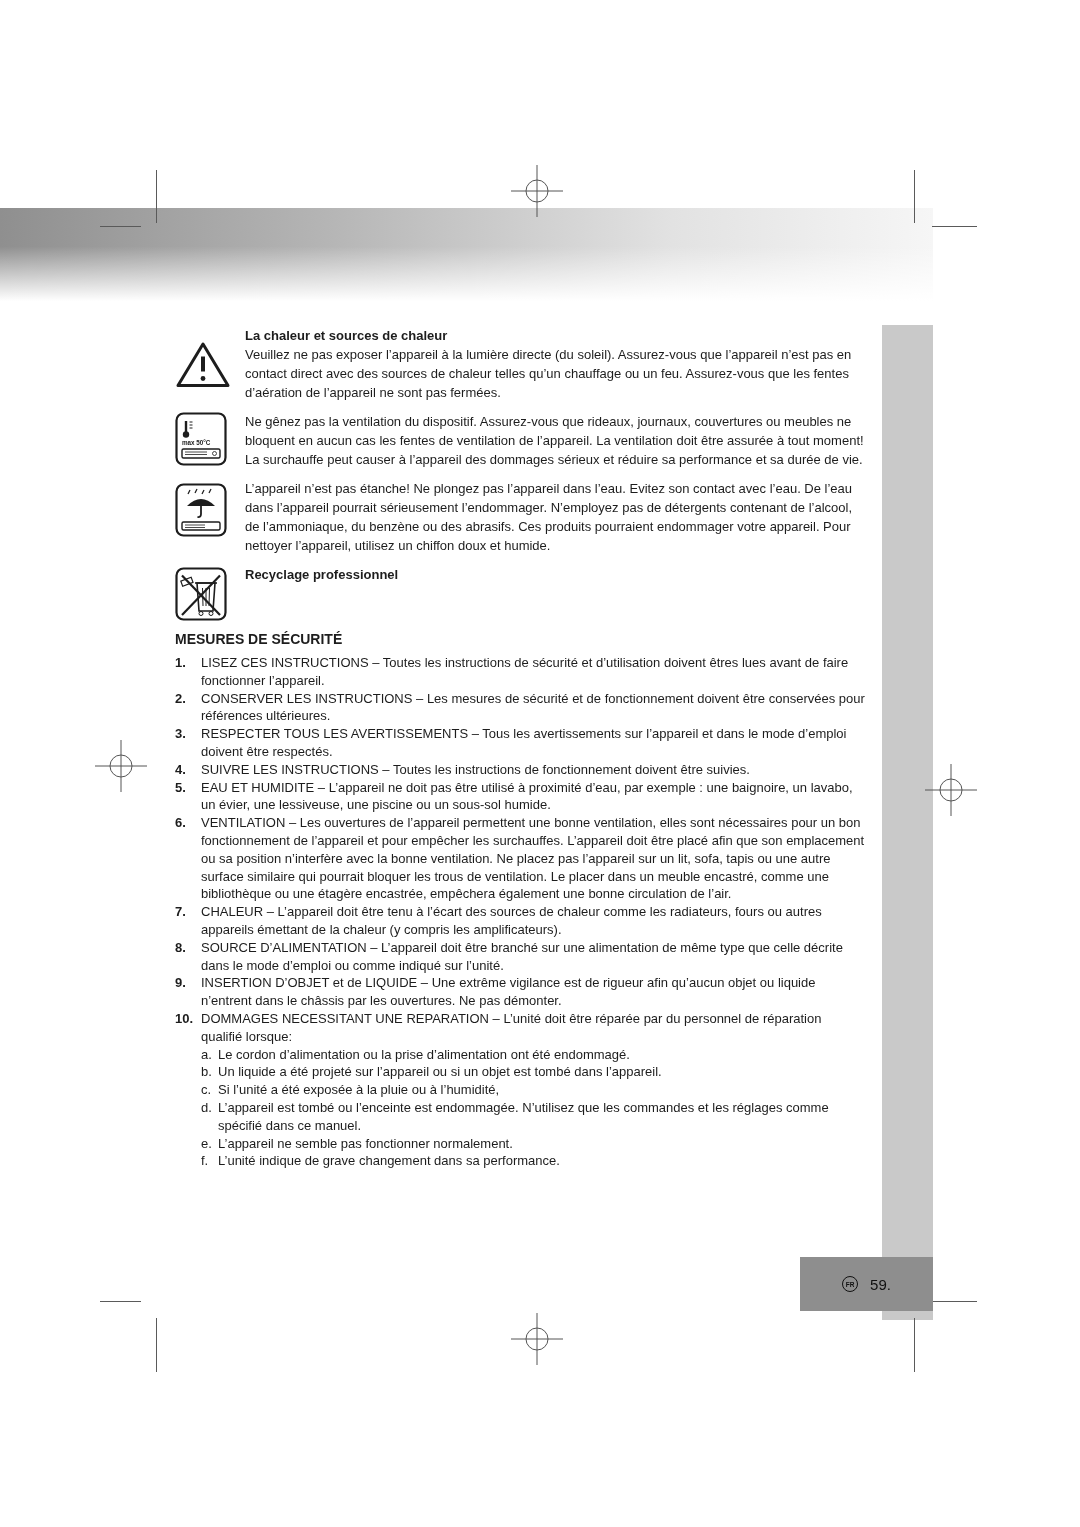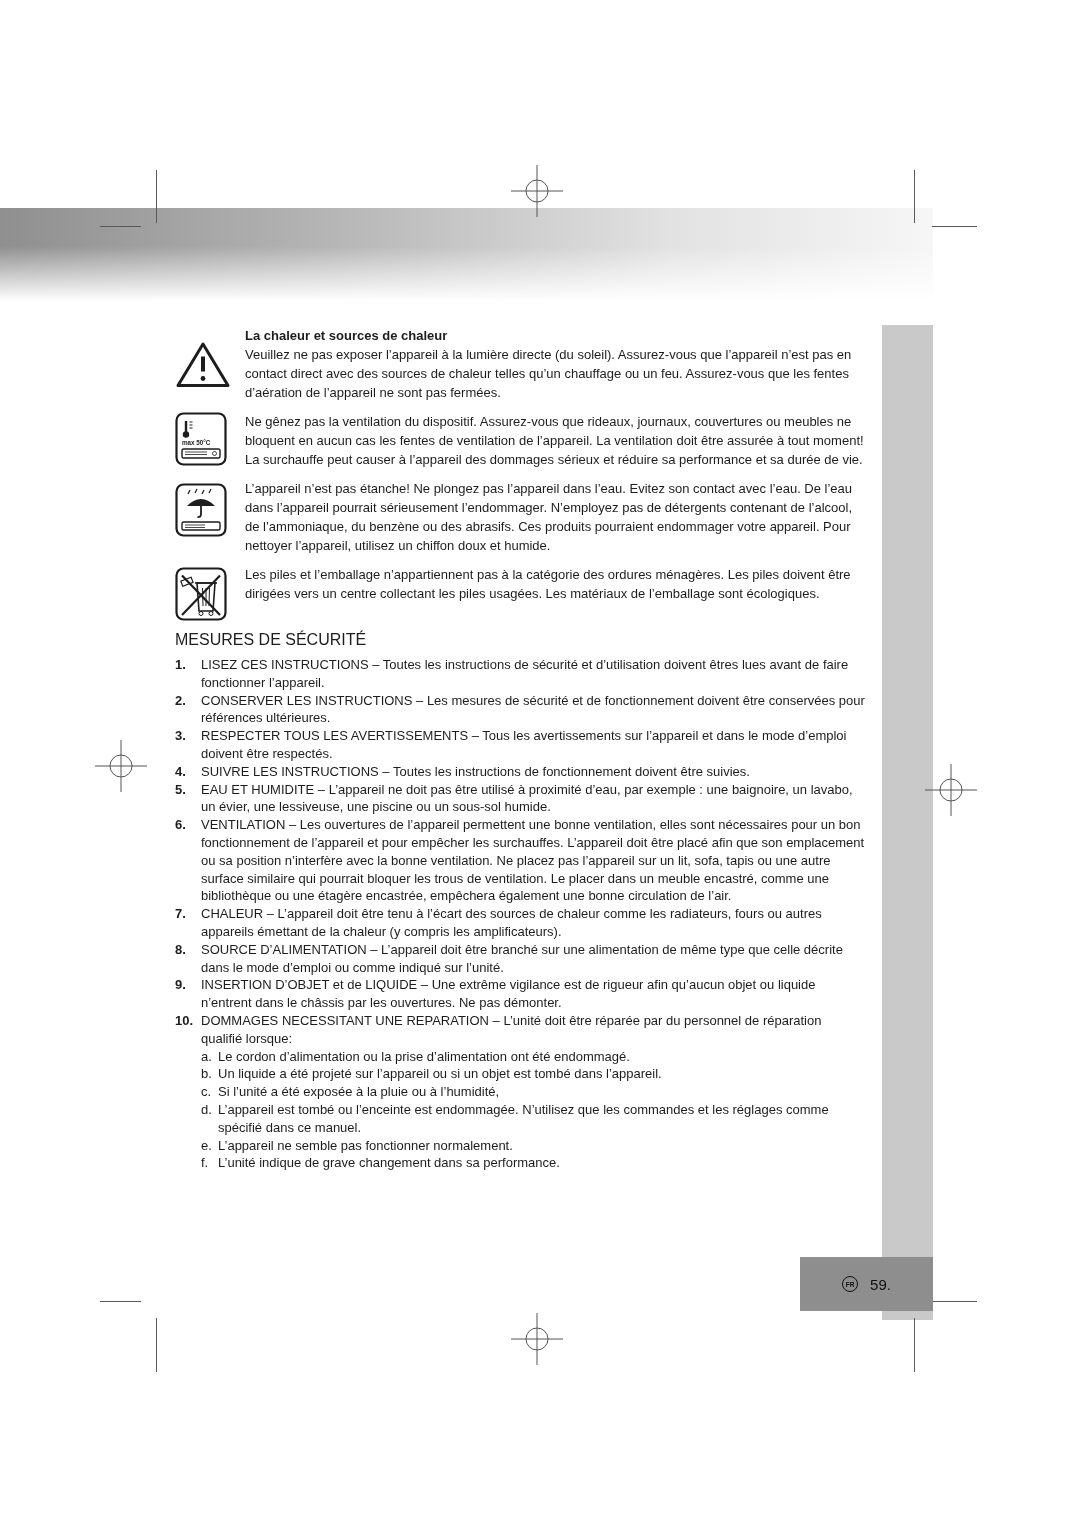--- a/index.html
+++ b/index.html
@@ -38,21 +38,21 @@
   .reg line, .reg circle { stroke: #555; stroke-width: 1; fill: none; }
   .mark { position: absolute; background: #5a5a5a; }
 
   
   .content { position: absolute; left: 175px; top: 326px; width: 690px; }
   .icon-sec { display: flex; gap: 13px; margin-bottom: 10px; }
   .icon-col { flex: 0 0 57px; display: flex; justify-content: flex-start; align-items: flex-start; }
   .sec-text { width: 620px; font-size: 13px; line-height: 19px; }
   .sec-head { font-weight: bold; }
   .sec-para { margin: 0; }
-  .mesures { font-size: 16px; font-weight: normal; margin: 8px 0 7px 0; }
+  .mesures { font-size: 14px; font-weight: bold; margin: 8px 0 7px 0; }
   .oli { display: flex; font-size: 13px; line-height: 17.8px; }
   .oli .num { flex: 0 0 26px; font-weight: bold; }
   .oli .itext { flex: 1; }
   .lead { font-weight: normal; }
   .subitem { display: flex; margin-left: 26px; font-size: 13px; line-height: 17.8px; }
   .subitem .letter { flex: 0 0 17px; }
   .subitem .stext { flex: 1; }
   svg text { font-family: "Liberation Sans", sans-serif; }
 </style>
 </head>
@@ -168,21 +168,21 @@
             <line x1="31" y1="21" x2="31" y2="39" stroke-width="1"></line>
             <line x1="34.5" y1="21" x2="34" y2="39" stroke-width="1"></line>
             <circle cx="26" cy="46.5" r="2" stroke-width="1"></circle>
             <circle cx="36" cy="46.5" r="2" stroke-width="1"></circle>
             <line x1="7" y1="8.5" x2="45" y2="48" stroke-width="2.2"></line>
             <line x1="45" y1="8.5" x2="7" y2="48" stroke-width="2.2"></line>
           </g>
         </svg>
       </div>
       <div class="sec-text">
-        <p class="sec-para">Les piles et l’emballage n’appartiennent pas à la catégorie des ordures ménagères. Les piles doivent être dirigées vers un centre collectant les piles usagées. Les matériaux de l’emballage sont écologiques.</p>
+        <div class="sec-head">Recyclage professionnel</div>
       </div>
     </section>
 
     <div class="mesures">MESURES DE SÉCURITÉ</div>
 
     <div>
       <div class="oli">
         <span class="num">1.</span>
         <div class="itext"><span class="lead">LISEZ CES INSTRUCTIONS –</span> <span>Toutes les instructions de sécurité et d’utilisation doivent êtres lues avant de faire fonctionner l’appareil.</span></div>
       </div>

